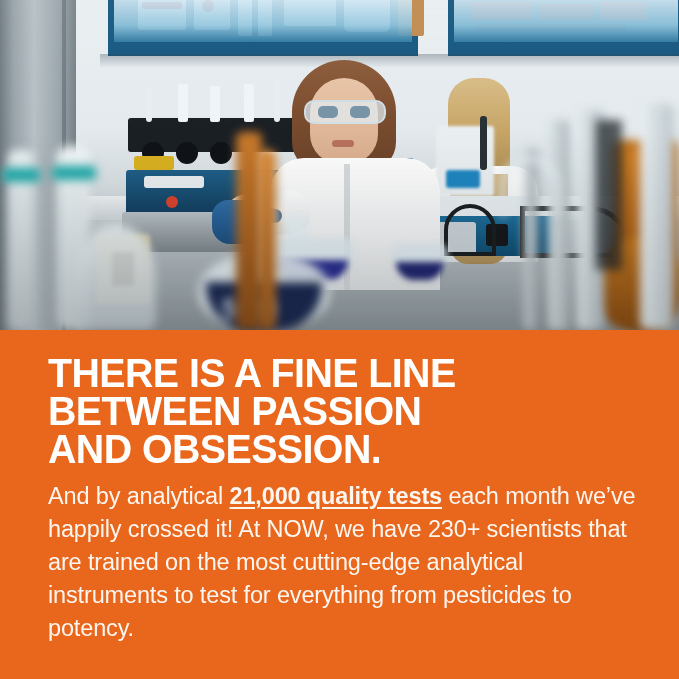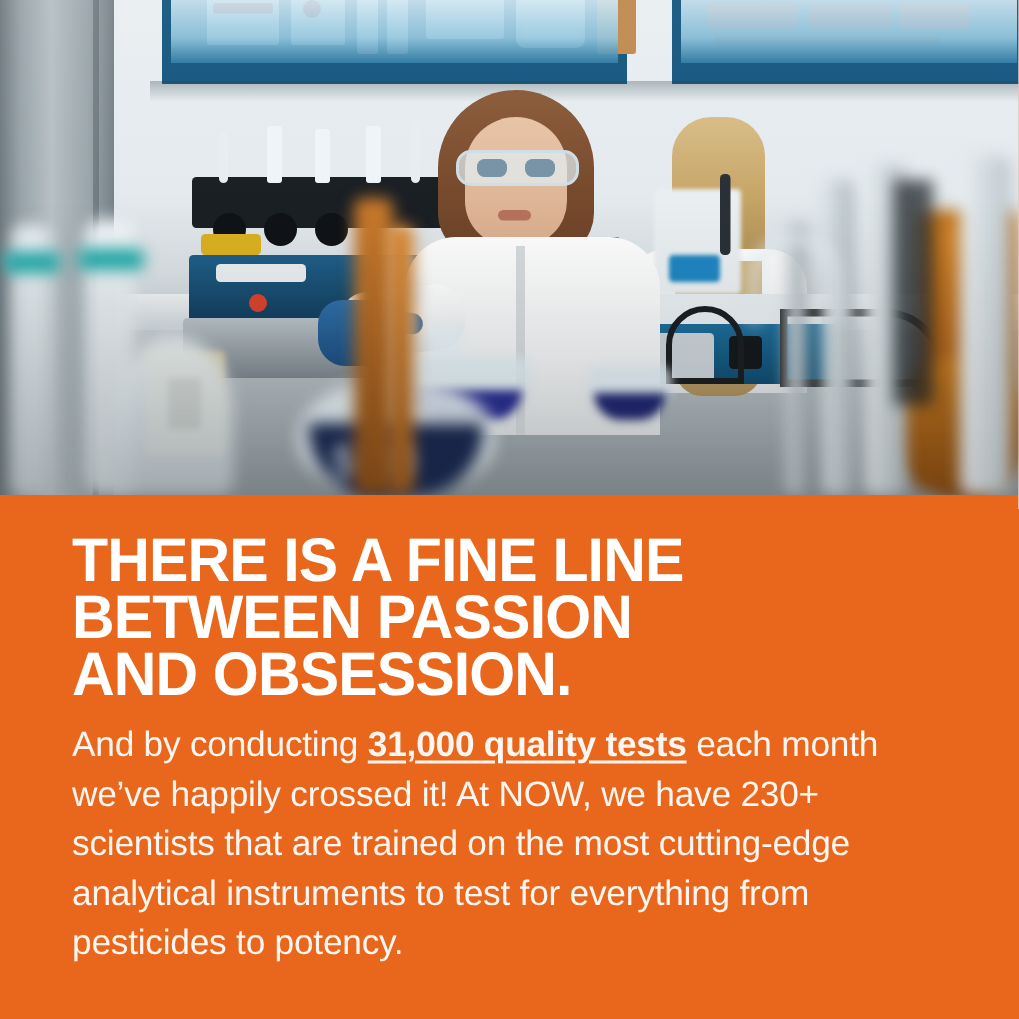--- a/index.html
+++ b/index.html
@@ -257,15 +257,15 @@
   <div class="blurlayer" style="background:linear-gradient(180deg,rgba(255,255,255,.05) 0%,rgba(0,0,0,0) 40%,rgba(0,0,0,.14) 100%);"></div>
 </div>
 
 <div class="panel">
 
   <div class="headline">THERE IS A FINE LINE
 BETWEEN PASSION
 AND OBSESSION.</div>
 
   <div class="body-copy">
-    <span>And by conducting </span><b>31,000 quality tests</b><span> each month we’ve happily crossed it! At NOW, we have 230+ scientists that are trained on the most cutting-edge analytical instruments to test for everything from pesticides to potency.</span>
+    <span>And by analytical </span><b>21,000 quality tests</b><span> each month we’ve happily crossed it! At NOW, we have 230+ scientists that are trained on the most cutting-edge analytical instruments to test for everything from pesticides to potency.</span>
   </div>
 </div>
 
 </body></html>

